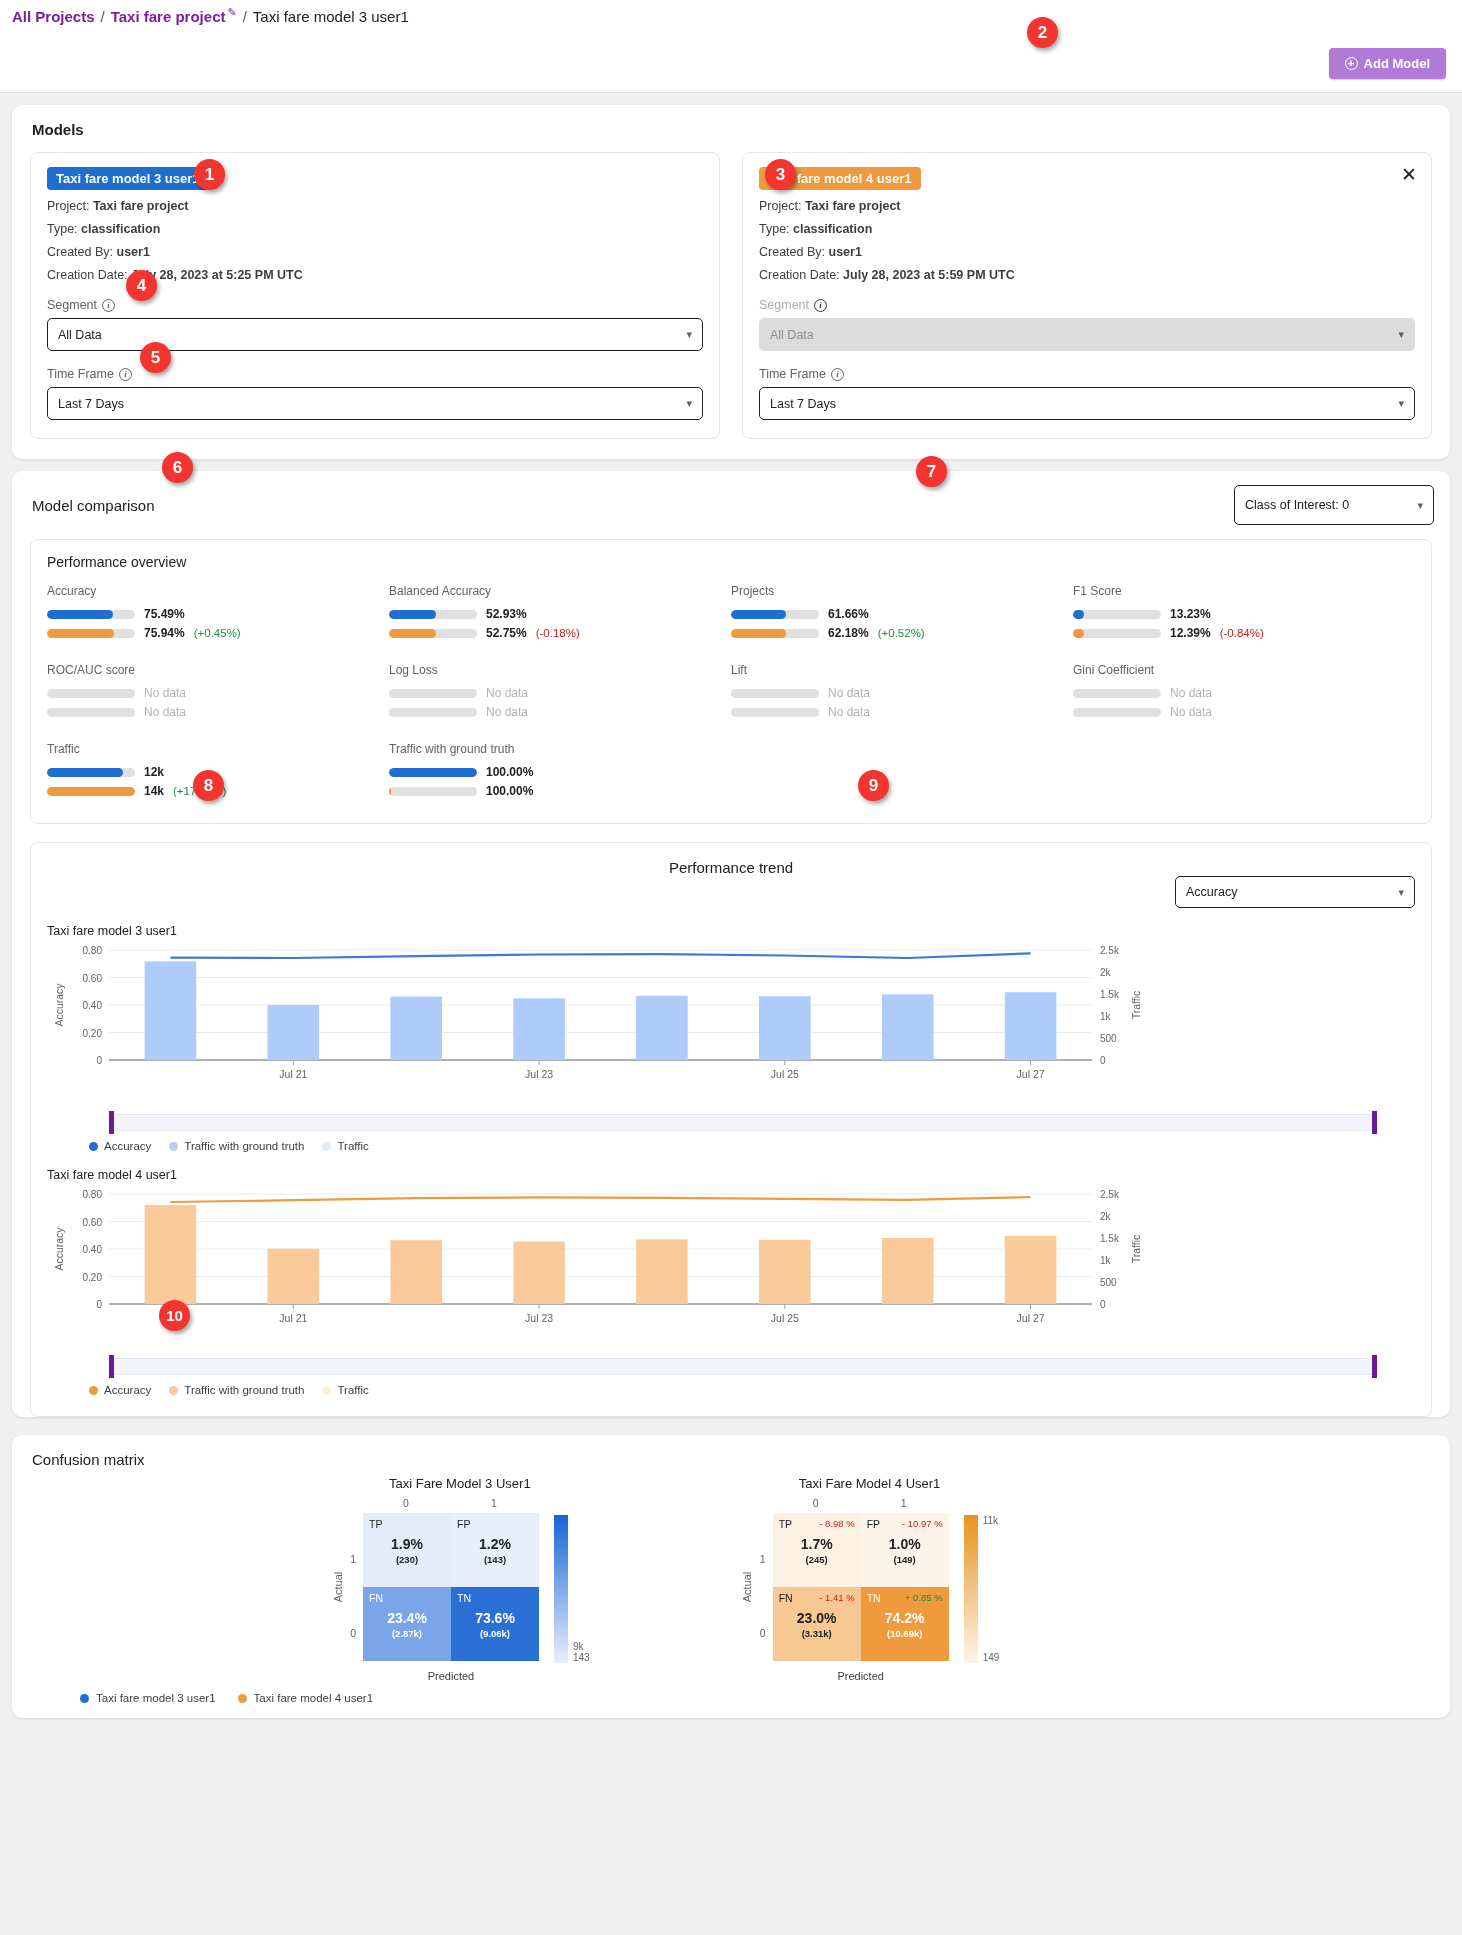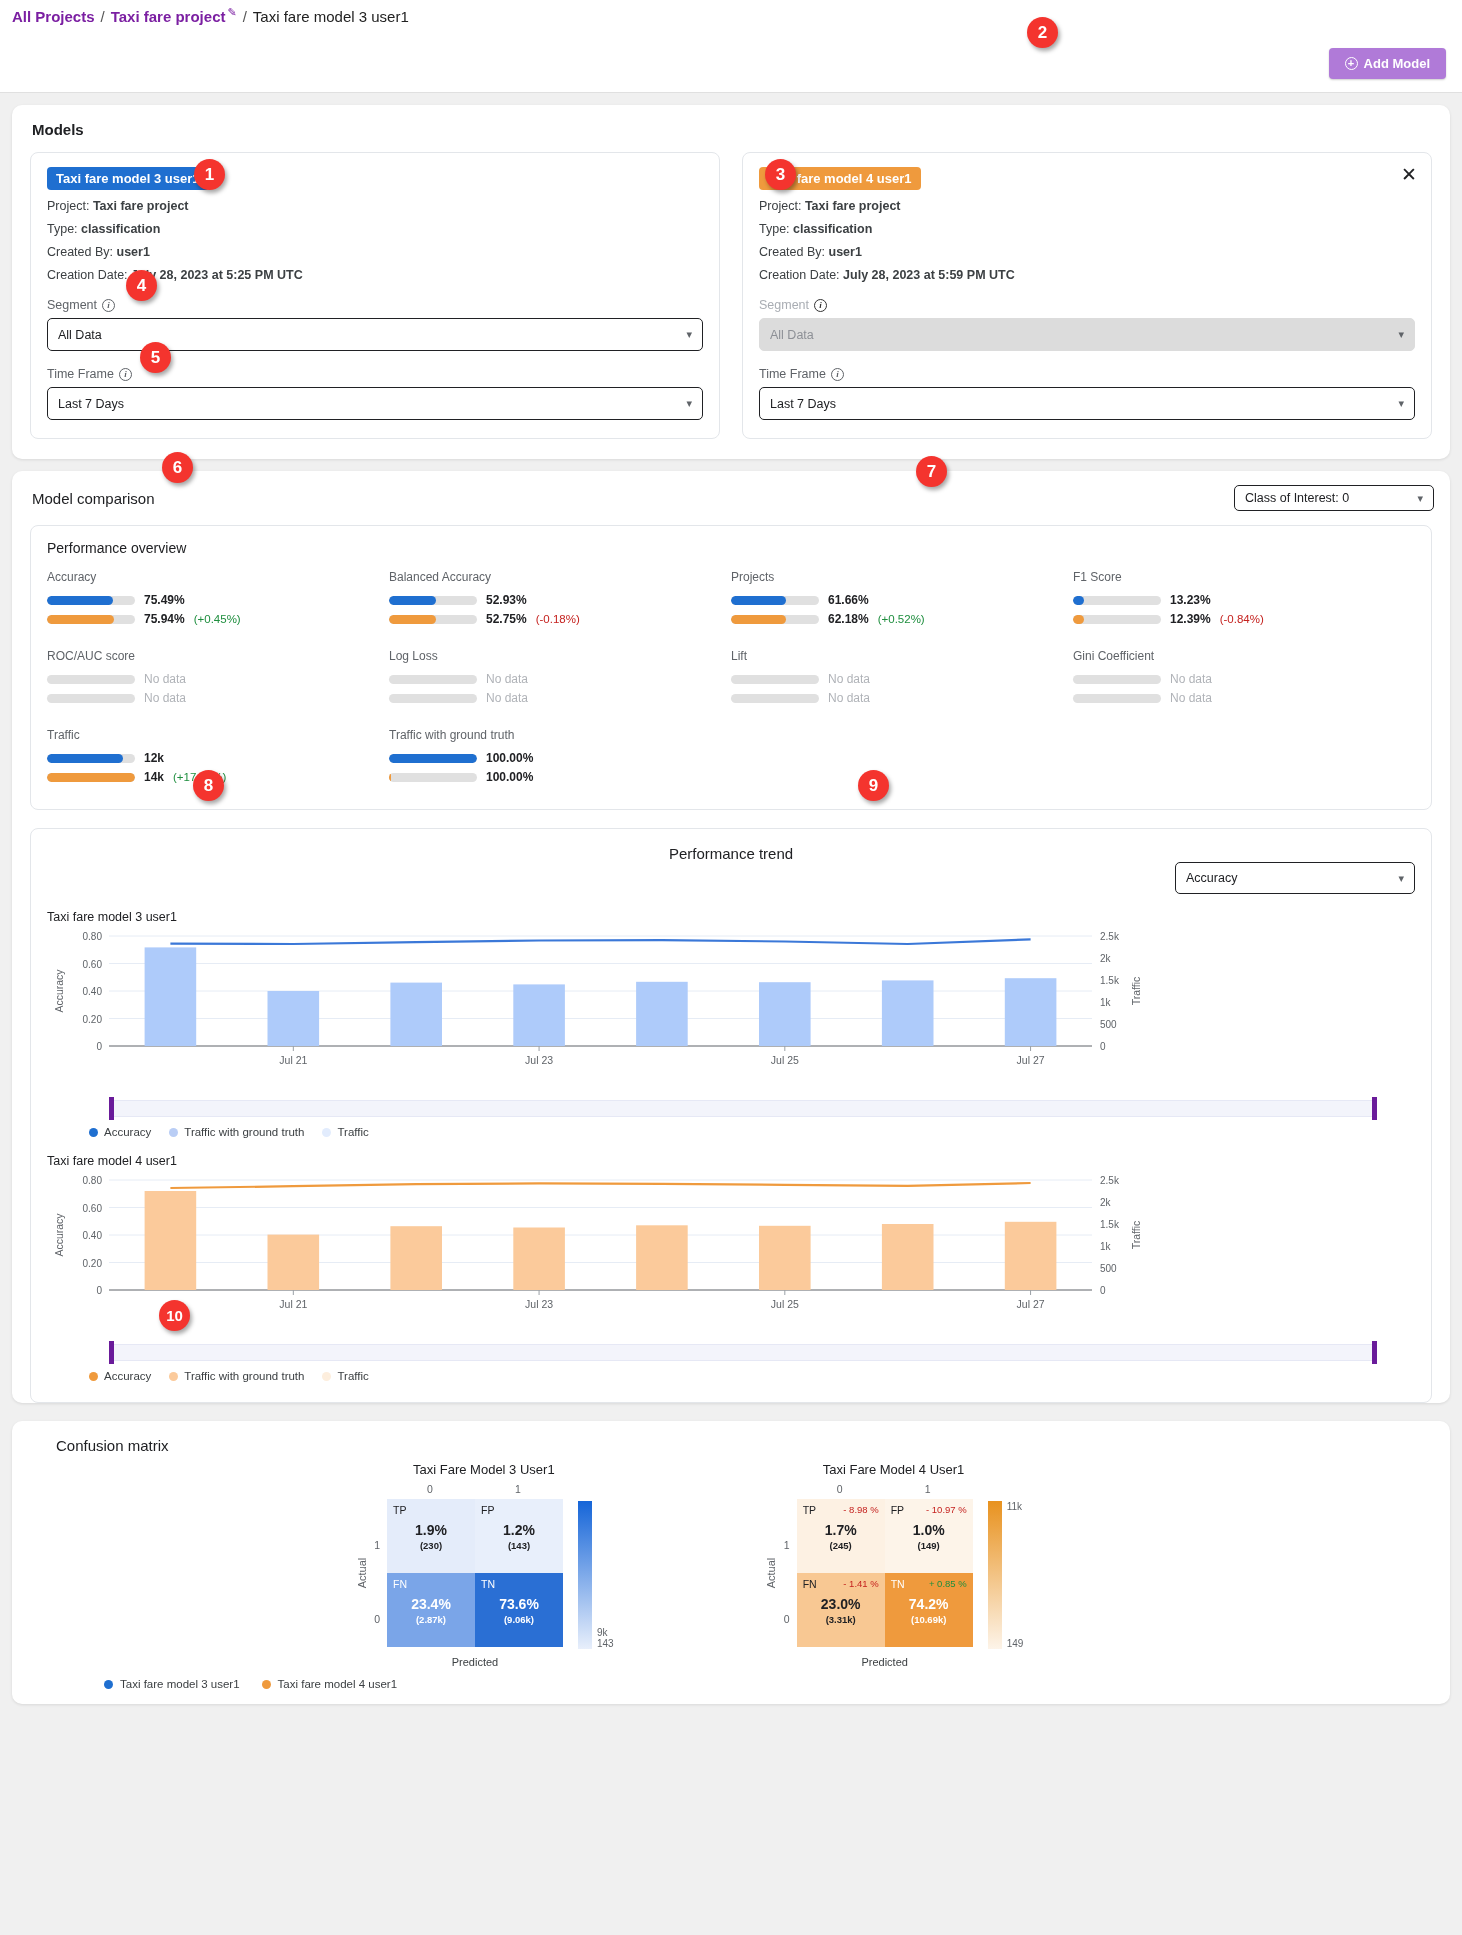--- a/index.html
+++ b/index.html
@@ -84,21 +84,21 @@
   .select .caret{ margin-left:auto; font-size:11px; color:#5f6368; }
   .close-x{
     position:absolute; right:14px; top:12px; font-size:19px; color:#202124;
     cursor:pointer; line-height:1; font-weight:300;
   }
 
   
   .cmp-head{ display:flex; align-items:center; padding:14px 16px 0 20px; }
   .cmp-head .t{ font-size:15px;text-align:right; }
   .coi-select{
-    margin-left:auto; width:200px; height:26px;
+    margin-left:auto; width:200px; height:40px;
     border:1px solid #202124; border-radius:5px; display:flex; align-items:center;
     padding:0 10px; font-size:12.5px; cursor:pointer;
   }
   .inner-card{
     border:1px solid #e3e6ea; border-radius:8px; margin:14px 18px 18px 18px;
     padding:14px 16px 20px 16px;
   }
   .inner-title{ font-size:14px; margin-bottom:14px; }
 
   .metrics-grid{ display:grid; grid-template-columns:repeat(4,1fr); row-gap:18px;}
@@ -510,21 +510,21 @@
           </div>
           <div class="li">
             <span class="dot" style="background:#fdeedd"></span>
             <span>Traffic</span>
           </div>
         </div>
       </div>
   </div>
 </div>
 
-<div class="panel" style="margin-bottom:28px;padding-left:24px;">
+<div class="panel" style="margin-bottom:28px;">
   <div class="cm-title">Confusion matrix</div>
   <div class="cm-area" id="cm-host">
       <div style="display: flex; gap: 150px; margin-left: 300px;">
         <div class="cm-block">
           <div class="cm-name">Taxi Fare Model 3 User1</div>
           <div style="display:flex;align-items:flex-start;">
             <div style="width:16px;display:flex;align-items:center;justify-content:center;height:180px;font-size:11px;color:#5f6368;">
               <span style="transform:rotate(-90deg);white-space:nowrap;">Actual</span>
             </div>
             <div style="display:flex;flex-direction:column;justify-content:center;height:180px;padding-top:18px;">

